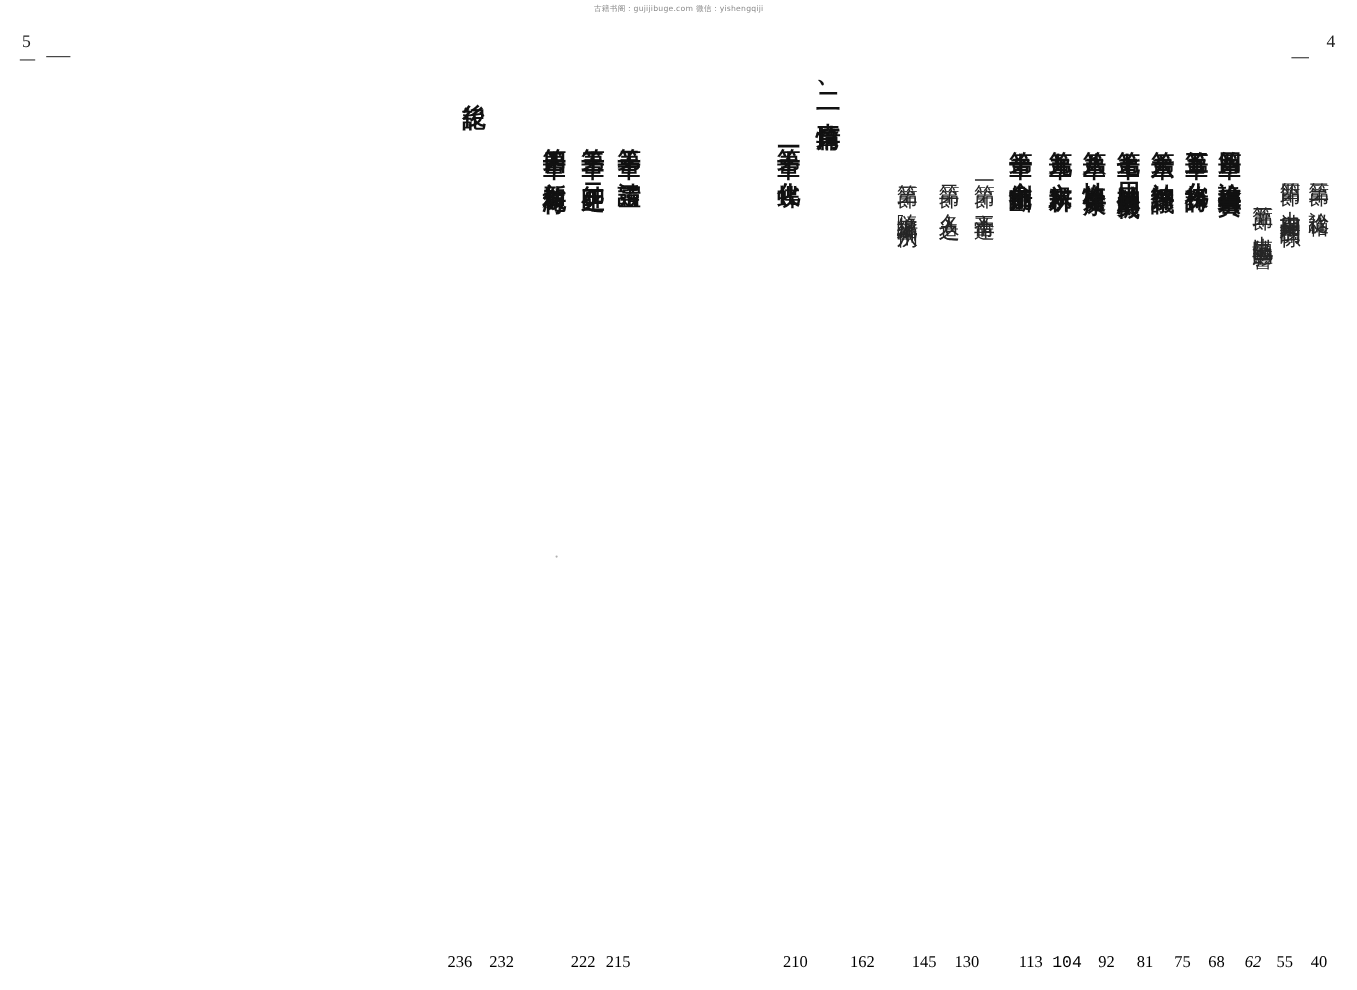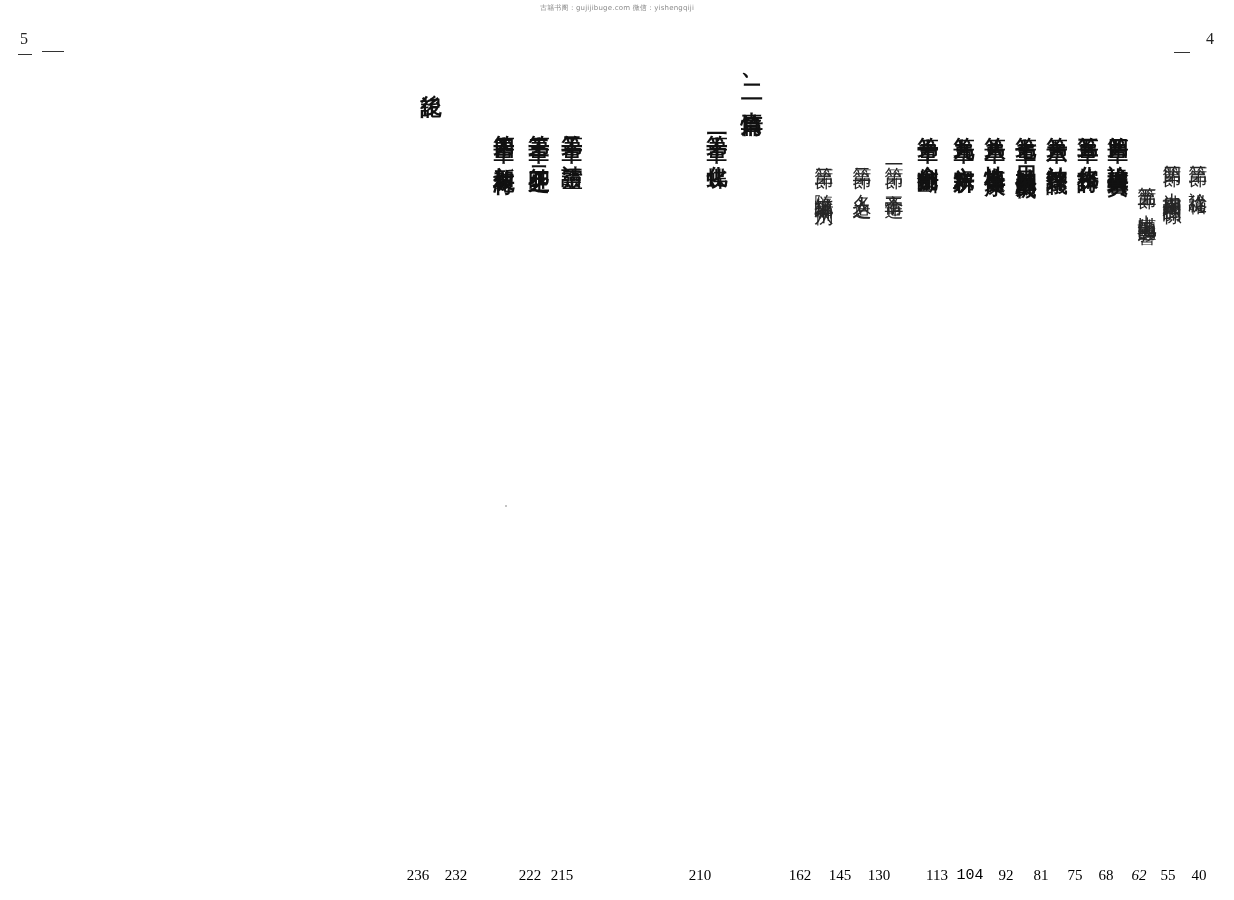--- a/index.html
+++ b/index.html
@@ -139,19 +139,19 @@
     <div class="pagenum" style="left: 1168px;">55</div>
     <div class="pagenum" style="left: 1139px; font-style: italic;">62</div>
     <div class="pagenum" style="left: 1106px;">68</div>
     <div class="pagenum" style="left: 1075px;">75</div>
     <div class="pagenum" style="left: 1041px;">81</div>
     <div class="pagenum" style="left: 1006px;">92</div>
     <div class="pagenum" style="left: 970px; font-family: Liberation Mono, monospace;">104</div>
     <div class="pagenum" style="left: 937px;">113</div>
     <div class="pagenum" style="left: 879px;">130</div>
     <div class="pagenum" style="left: 840px;">145</div>
-    <div class="pagenum" style="left: 800px;">162</div>
-    <div class="pagenum" style="left: 700px;">210</div>
+    <div class="pagenum" style="left: 784px;">162</div>
+    <div class="pagenum" style="left: 723px;">210</div>
     <div class="pagenum" style="left: 562px;">215</div>
     <div class="pagenum" style="left: 530px;">222</div>
     <div class="pagenum" style="left: 456px;">232</div>
     <div class="pagenum" style="left: 418px;">236</div>
   </div>
 
 </body></html>

